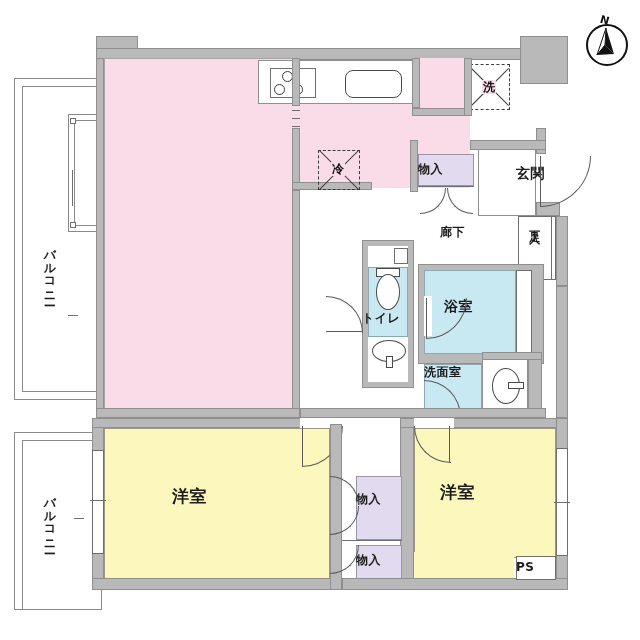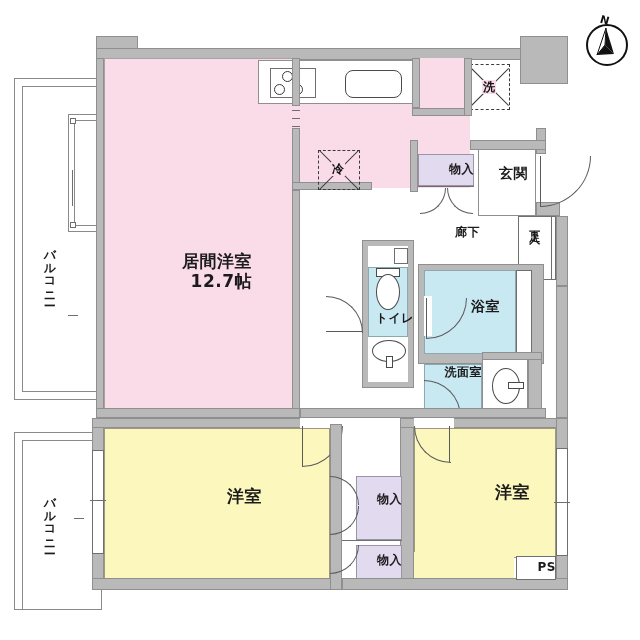--- a/index.html
+++ b/index.html
@@ -14,21 +14,21 @@
   .living {background:#fadce8;border:1px solid #a9a1a4;}
   .jp-room{background:#fbf7bd;border:1px solid #9d9a80;}
   .wet    {background:#c9e9f2;border:1px solid #8fa8b0;}
   .closet {background:#e2daee;border:1px solid #9b93a6;}
   .white  {background:#ffffff;border:1px solid #8f8f8f;}
   .plainwhite{background:#ffffff;border:0;}
   .thinbox{background:#ffffff;border:1px solid #6f6f6f;}
   .nobord {border:0;}
 
   
-  .lab{position:absolute;color:#1b1b1b;text-align:right;line-height:1.15;
+  .lab{position:absolute;color:#1b1b1b;text-align:left;line-height:1.15;
        white-space:pre;letter-spacing:0.5px;}
   .lab.big   {font-size:17px;font-weight:600;}
   .lab.num   {font-size:17px;font-weight:600;}
   .lab.mid   {font-size:14px;font-weight:600;}
   .lab.small {font-size:12px;font-weight:600;}
   .lab.tiny  {font-size:11px;font-weight:600;}
   .vert{writing-mode:vertical-rl;text-orientation:upright;letter-spacing:1px;}
 
   
   .arc{position:absolute;border:1px solid #5a5a5a;background:transparent;}
@@ -86,22 +86,20 @@
   <div class="rail abs" style="left:14px;top:432px;width:88px;height:178px;"></div>
   <div class="rail abs" style="left:22px;top:440px;width:80px;height:170px;"></div>
   <div class="hair" style="left:74px;top:518px;width:10px;height:1px;"></div>
   <div class="lab small vert" style="left:42px;top:488px;">バルコニー</div>
 
   <div class="wall abs" style="left:96px;top:36px;width:42px;height:48px;"></div>
   <div class="wall abs" style="left:96px;top:48px;width:436px;height:12px;"></div>
   <div class="wall abs" style="left:520px;top:36px;width:48px;height:48px;"></div>
 
   <div class="living abs" style="left:104px;top:58px;width:194px;height:358px;"></div>
-  <div class="lab big" style="left:152px;top:252px;width:100px;">居間洋室</div>
-  <div class="lab num" style="left:152px;top:272px;width:100px;">12.7帖</div>
 
   <div class="living abs nobord" style="left:258px;top:104px;width:212px;height:84px;"></div>
   <div class="living abs nobord" style="left:420px;top:58px;width:52px;height:50px;"></div>
   <div class="living abs nobord" style="left:294px;top:104px;width:8px;height:84px;"></div>
 
   <div class="white abs" style="left:258px;top:60px;width:162px;height:44px;"></div>
   <div class="thinbox abs" style="left:270px;top:68px;width:46px;height:30px;"></div>
   <div class="circ" style="left:282px;top:71px;width:9px;height:9px;"></div>
   <div class="circ" style="left:274px;top:84px;width:9px;height:9px;"></div>
   <div class="circ" style="left:292px;top:84px;width:9px;height:9px;"></div>
@@ -125,21 +123,21 @@
   <div class="wall abs" style="left:96px;top:58px;width:8px;height:358px;"></div>
   <div class="wall abs" style="left:96px;top:408px;width:204px;height:10px;"></div>
 
   <div class="plainwhite abs" style="left:300px;top:190px;width:62px;height:8px;background:#fff;border:0;"></div>
   <div class="arc arc-br" style="left:302px;top:196px;width:46px;height:46px;"></div>
   <div class="leafline" style="left:302px;top:196px;width:1px;height:46px;"></div>
 
   <div class="plainwhite abs" style="left:300px;top:190px;width:238px;height:226px;background:#fff;"></div>
 
   <div class="white abs" style="left:478px;top:148px;width:58px;height:68px;"></div>
-  <div class="lab mid" style="left:486px;top:165px;width:42px;">玄関</div>
+  <div class="lab mid" style="left:516px;top:165px;width:42px;">玄関</div>
 
   <div class="wall abs" style="left:536px;top:128px;width:10px;height:26px;"></div>
   <div class="wall abs" style="left:536px;top:202px;width:24px;height:14px;"></div>
   <div class="arc arc-br" style="left:540px;top:156px;width:50px;height:50px;"></div>
   <div class="leafline" style="left:540px;top:156px;width:1px;height:50px;"></div>
 
   <div class="closet abs" style="left:418px;top:154px;width:56px;height:32px;"></div>
   <div class="lab small" style="left:418px;top:163px;width:56px;">物入</div>
   <div class="arc arc-br" style="left:420px;top:188px;width:25px;height:25px;"></div>
   <div class="arc arc-bl" style="left:447px;top:188px;width:25px;height:25px;"></div>

